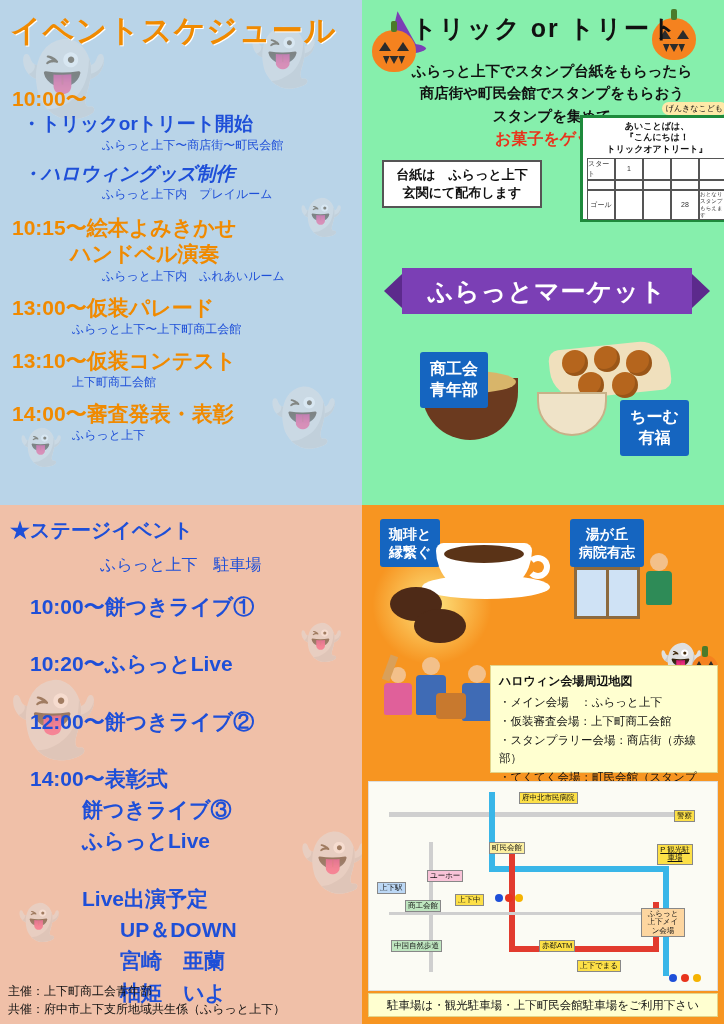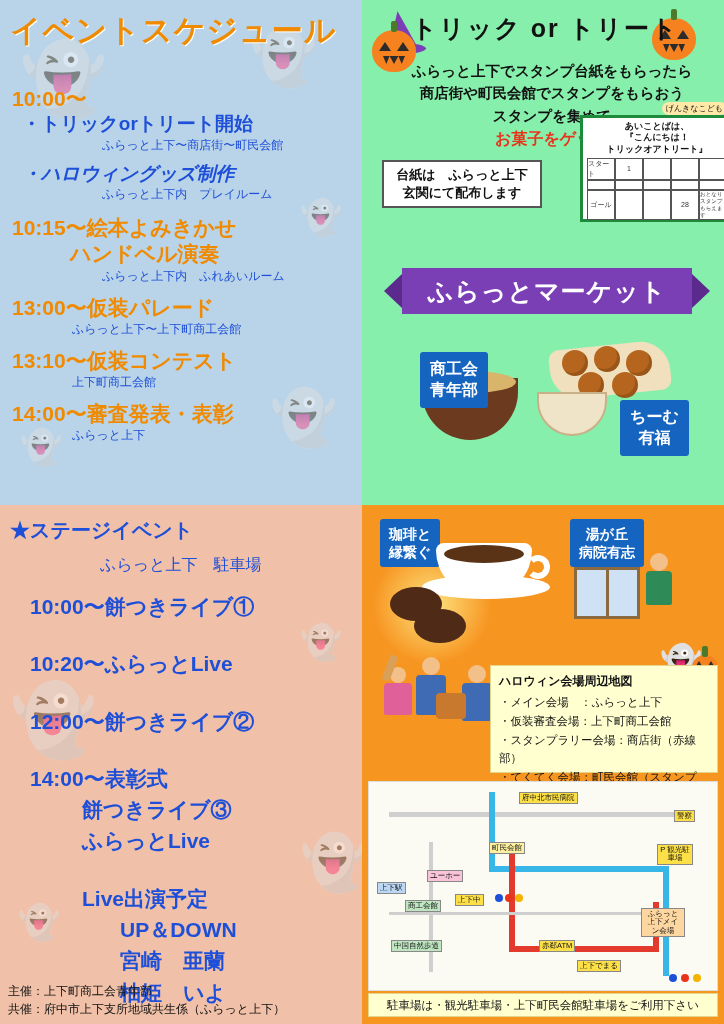--- a/index.html
+++ b/index.html
@@ -481,21 +481,21 @@
       <div class="dot" style="left:126px;top:112px;background:#1e4fd8;"></div>
       <div class="dot" style="left:136px;top:112px;background:#e8341c;"></div>
       <div class="dot" style="left:146px;top:112px;background:#f5b301;"></div>
       <div class="dot" style="left:300px;top:192px;background:#1e4fd8;"></div>
       <div class="dot" style="left:312px;top:192px;background:#e8341c;"></div>
       <div class="dot" style="left:324px;top:192px;background:#f5b301;"></div>
 
       <div class="mlabel gray" style="left:150px;top:10px;">府中北市民病院</div>
       <div class="mlabel" style="left:305px;top:28px;">警察</div>
       <div class="mlabel yellow" style="left:120px;top:60px;">町民会館</div>
-      <div class="mlabel" style="left:288px;top:62px;width:36px;">P 観光駐車場</div>
+      <div class="mlabel" style="left:288px;top:62px;width:36px;text-decoration:underline;">P 観光駐車場</div>
       <div class="mlabel pink" style="left:58px;top:88px;">ユーホー</div>
       <div class="mlabel blue" style="left:8px;top:100px;">上下駅</div>
       <div class="mlabel green" style="left:36px;top:118px;">商工会館</div>
       <div class="mlabel" style="left:86px;top:112px;">上下中</div>
       <div class="mlabel orange" style="left:272px;top:126px;width:44px;">ふらっと上下メイン会場</div>
       <div class="mlabel" style="left:170px;top:158px;">赤郄ATM</div>
       <div class="mlabel" style="left:208px;top:178px;">上下でまる</div>
       <div class="mlabel green" style="left:22px;top:158px;">中国自然歩道</div>
     </div>
 

